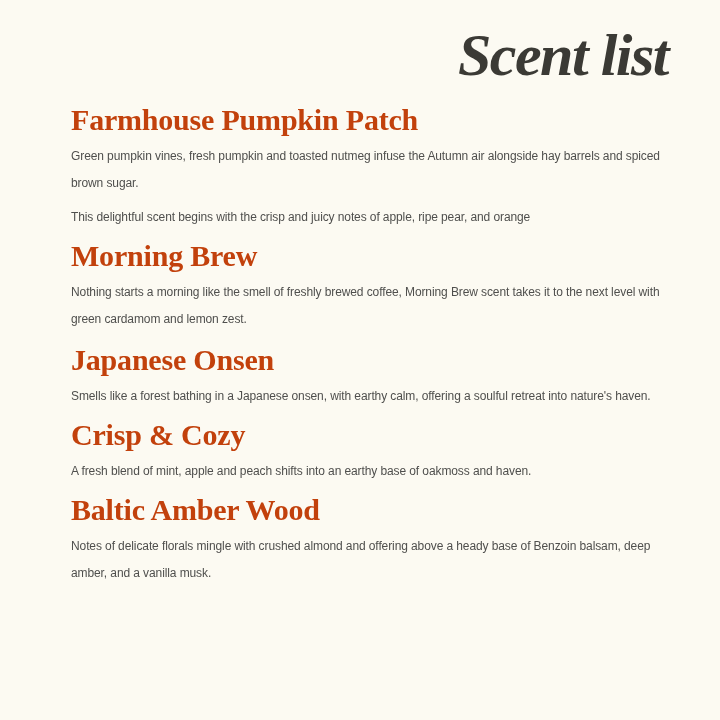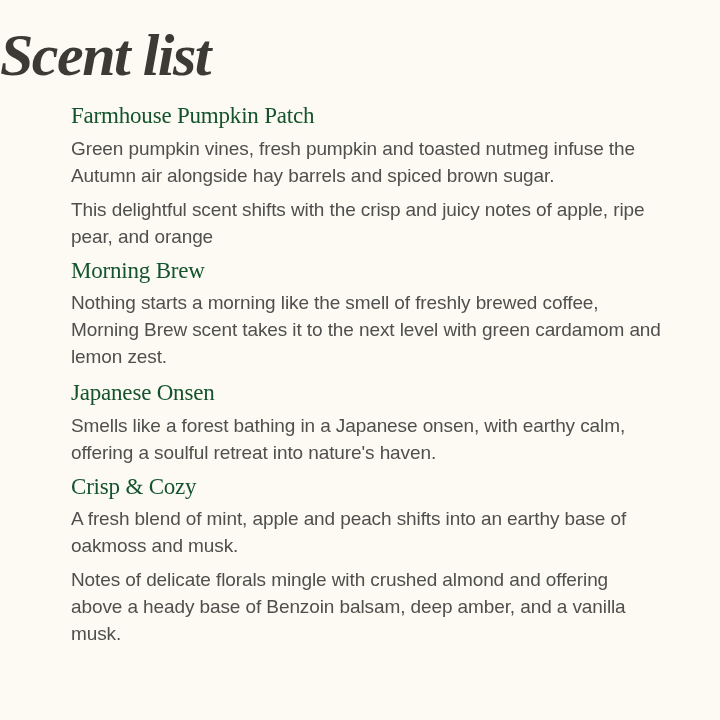--- a/index.html
+++ b/index.html
@@ -12,20 +12,21 @@
     background: #FCFAF2;
     overflow: hidden;
     font-family: "Liberation Sans", sans-serif;
   }
   .page {
     width: 720px;
     height: 720px;
     box-sizing: border-box;
   }
   .title-row {
+    text-align: right;
     padding: 22px 52px 0 0;
   }
   .page-title {
     display: inline-block;
     font-family: "Liberation Serif", serif;
     font-style: italic;
     font-weight: 600;
     font-size: 60px;
     line-height: 1.1;
     letter-spacing: -1.5px;
@@ -36,30 +37,30 @@
   }
   .scent {
     margin-bottom: 7px;
   }
   .scent:nth-of-type(4) {
     margin-top: 9px;
   }
   .scent-name {
     margin: 0 0 5px 0;
     font-family: "Liberation Serif", serif;
-    font-weight: 400;
-    font-size: 23px;
+    font-weight: 700;
+    font-size: 30px;
     line-height: 1.2;
     letter-spacing: -0.2px;
-    color: #14532d;
+    color: #c2410c;
   }
   .scent-description {
     margin: 0;
     max-width: 596px;
-    font-size: 19px;
+    font-size: 12px;
     line-height: 27px;
     letter-spacing: -0.1px;
     color: #4F4F4D;
   }
 </style>
 </head>
 <body>
 
 <div class="page">
   <div class="title-row">
@@ -67,35 +68,36 @@
   </div>
 
   <div class="content">
 
       <div class="scent">
         <h2 class="scent-name">Farmhouse Pumpkin Patch</h2>
         <p class="scent-description">Green pumpkin vines, fresh pumpkin and toasted nutmeg infuse the Autumn air alongside hay barrels and spiced brown sugar.</p>
       </div>
 
       <div class="scent">
-        <p class="scent-description">This delightful scent shifts with the crisp and juicy notes of apple, ripe pear, and orange</p>
+        <p class="scent-description">This delightful scent begins with the crisp and juicy notes of apple, ripe pear, and orange</p>
       </div>
 
       <div class="scent">
         <h2 class="scent-name">Morning Brew</h2>
         <p class="scent-description">Nothing starts a morning like the smell of freshly brewed coffee, Morning Brew scent takes it to the next level with green cardamom and lemon zest.</p>
       </div>
 
       <div class="scent">
         <h2 class="scent-name">Japanese Onsen</h2>
         <p class="scent-description">Smells like a forest bathing in a Japanese onsen, with earthy calm, offering a soulful retreat into nature's haven.</p>
       </div>
 
       <div class="scent">
         <h2 class="scent-name">Crisp &amp; Cozy</h2>
-        <p class="scent-description">A fresh blend of mint, apple and peach shifts into an earthy base of oakmoss and musk.</p>
+        <p class="scent-description">A fresh blend of mint, apple and peach shifts into an earthy base of oakmoss and haven.</p>
       </div>
 
       <div class="scent">
+        <h2 class="scent-name">Baltic Amber Wood</h2>
         <p class="scent-description">Notes of delicate florals mingle with crushed almond and offering above a heady base of Benzoin balsam, deep amber, and a vanilla musk.</p>
       </div>
     </div>
 </div>
 
 </body></html>

